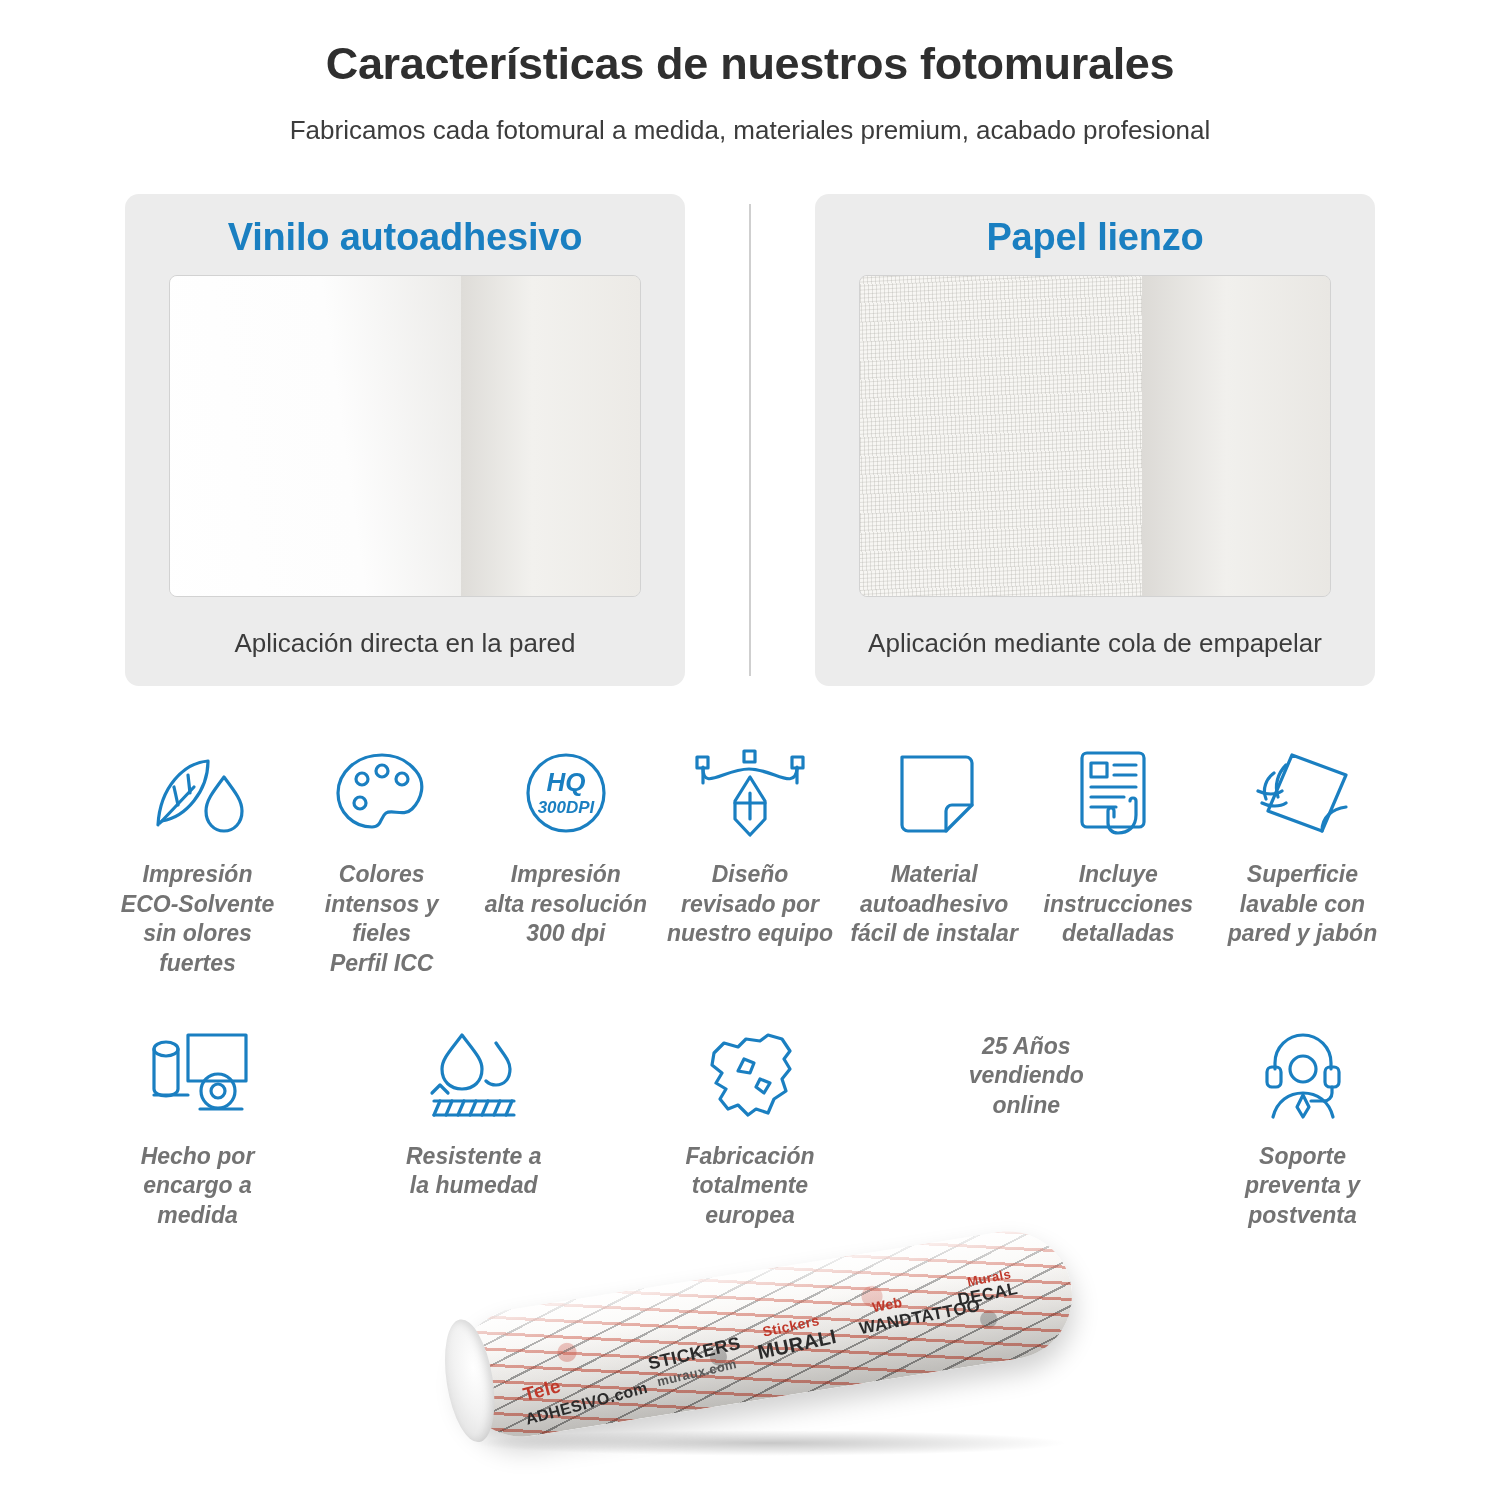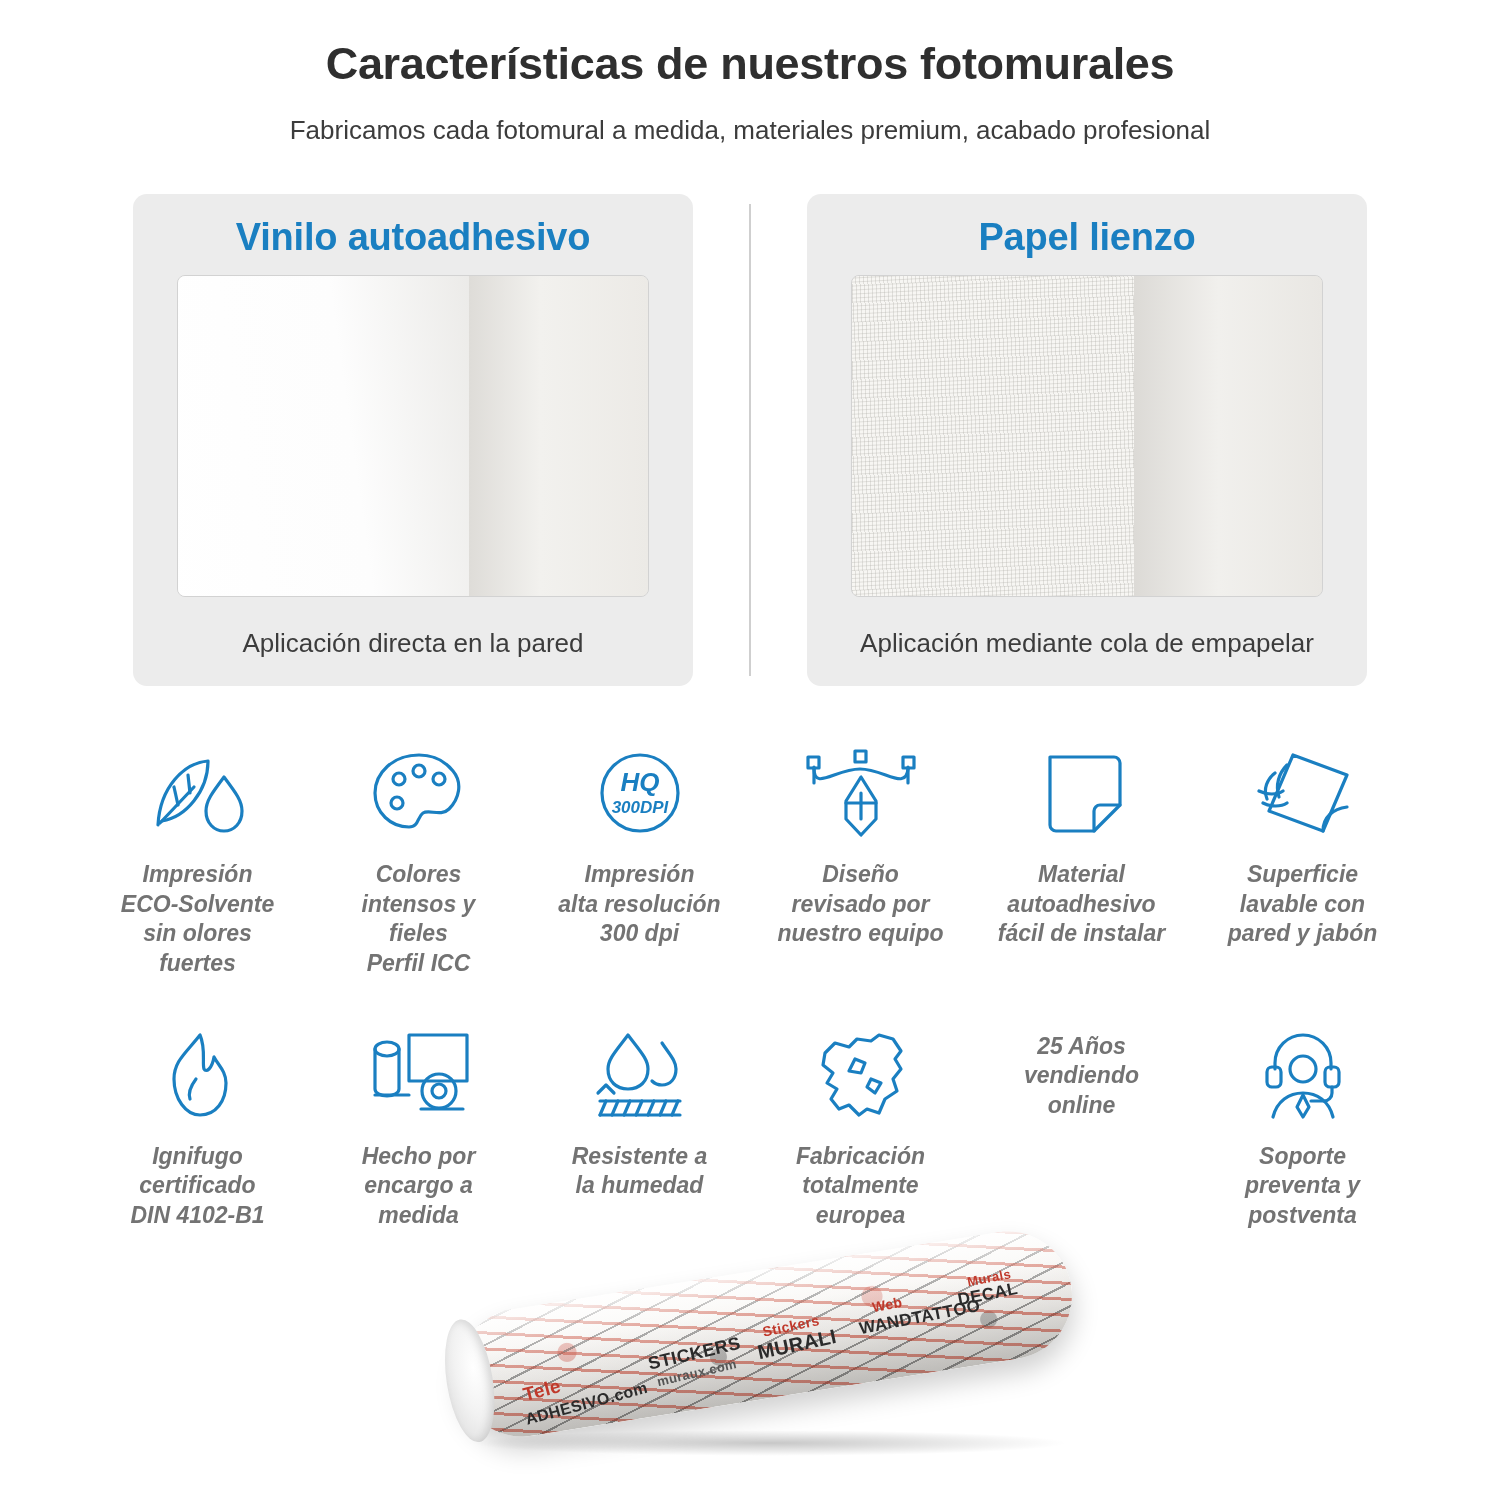--- a/index.html
+++ b/index.html
@@ -38,21 +38,21 @@
     font-size: 26px;
     color: #3c3c3c;
     font-weight: normal;
   }
 
   
   .materials {
     display: flex;
     justify-content: center;
     align-items: flex-start;
-    gap: 8px;
+    gap: 16px;
     margin-top: 48px;
     position: relative;
   }
   .material-card {
     width: 560px;
     background: #ececec;
     border-radius: 14px;
     padding: 22px 22px 26px 22px;
     box-sizing: border-box;
     text-align: center;
@@ -350,20 +350,37 @@
           <svg width="92" height="92" viewBox="0 0 92 92" fill="none" stroke="#1a7fc1" stroke-width="3.2" stroke-linecap="round" stroke-linejoin="round">
             <path d="M14 10 H78 a6 6 0 0 1 6 6 V58 L58 84 H20 a6 6 0 0 1 -6 -6 Z"></path>
             <path d="M84 58 H64 a6 6 0 0 0 -6 6 V84"></path>
           </svg>
         </div>
         <div class="f-label">Material
 autoadhesivo
 fácil de instalar</div>
       </div>
 
+      <div class="feature">
+        <div class="icon-box">
+          <svg width="92" height="92" viewBox="0 0 92 92" fill="none" stroke="#1a7fc1" stroke-width="3.2" stroke-linecap="round" stroke-linejoin="round">
+            <rect x="10" y="6" width="62" height="74" rx="5"></rect>
+            <rect x="19" y="16" width="16" height="14"></rect>
+            <path d="M42 18 H64"></path>
+            <path d="M42 28 H64"></path>
+            <path d="M19 40 H64"></path>
+            <path d="M19 50 H52"></path>
+            <path d="M19 60 H44"></path>
+            <path d="M58 54 C58 50 64 50 64 54 V68 C64 80 56 86 46 86 C40 86 36 82 36 76 L36 64 C36 60 42 60 42 64 L42 70"></path>
+          </svg>
+        </div>
+        <div class="f-label">Incluye
+instrucciones
+detalladas</div>
+      </div>
 
       <div class="feature">
         <div class="icon-box">
           <svg width="100" height="92" viewBox="0 0 100 92" fill="none" stroke="#1a7fc1" stroke-width="3.2" stroke-linecap="round" stroke-linejoin="round">
             <path d="M40 8 L94 28 L70 84 L16 64 Z"></path>
             <path d="M70 84 C70 70 80 62 94 60"></path>
             <path d="M22 26 C14 32 10 42 14 52"></path>
             <path d="M34 18 C26 26 22 38 26 50"></path>
             <path d="M10 56 C18 60 28 60 34 56"></path>
             <path d="M6 44 C14 48 24 48 30 44"></path>
@@ -371,31 +388,20 @@
         </div>
         <div class="f-label">Superficie
 lavable con
 pared y jabón</div>
       </div>
 
     </div>
 
     <div class="feature-row">
 
-      <div class="feature">
-        <div class="icon-box">
-          <svg width="84" height="92" viewBox="0 0 84 92" fill="none" stroke="#1a7fc1" stroke-width="3.2" stroke-linecap="round" stroke-linejoin="round">
-            <path d="M44 6 C30 24 18 32 18 50 C18 70 30 86 44 86 C60 86 70 72 70 54 C70 42 62 36 58 28 C56 40 50 44 48 40 C46 34 50 20 44 6 Z"></path>
-            <path d="M40 50 C34 58 32 64 34 70"></path>
-          </svg>
-        </div>
-        <div class="f-label">Ignifugo
-certificado
-DIN 4102-B1</div>
-      </div>
 
       <div class="feature">
         <div class="icon-box">
           <svg width="108" height="92" viewBox="0 0 108 92" fill="none" stroke="#1a7fc1" stroke-width="3.2" stroke-linecap="round" stroke-linejoin="round">
             <rect x="44" y="6" width="58" height="46"></rect>
             <ellipse cx="22" cy="20" rx="12" ry="7"></ellipse>
             <path d="M10 20 V60 a12 7 0 0 0 24 0 V20"></path>
             <path d="M10 66 H44"></path>
             <circle cx="74" cy="62" r="17"></circle>
             <circle cx="74" cy="62" r="7"></circle>

